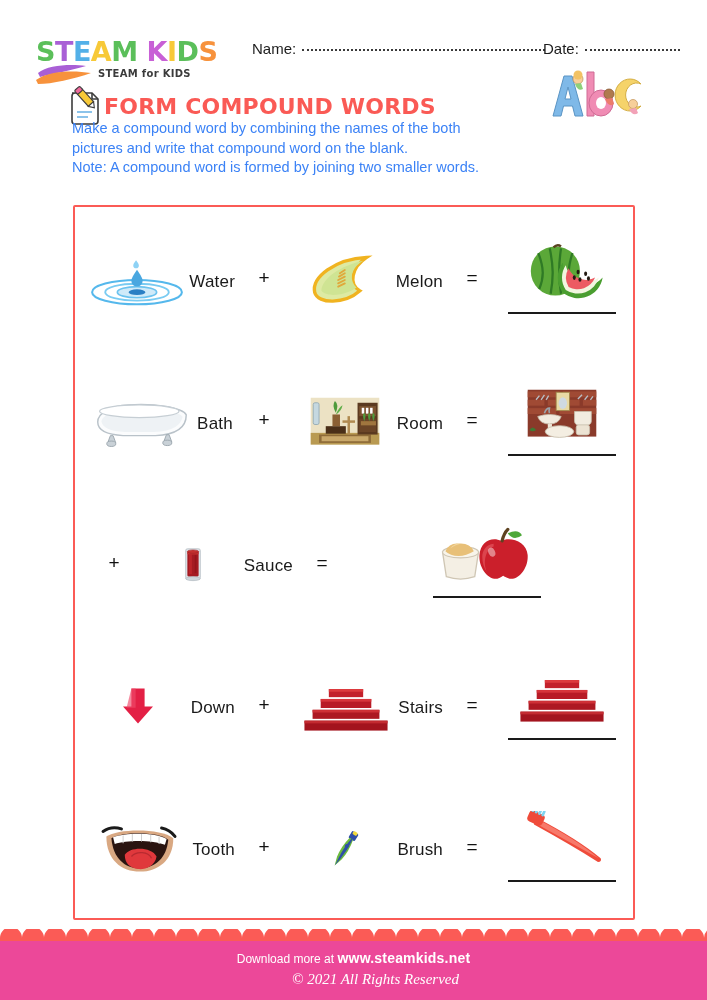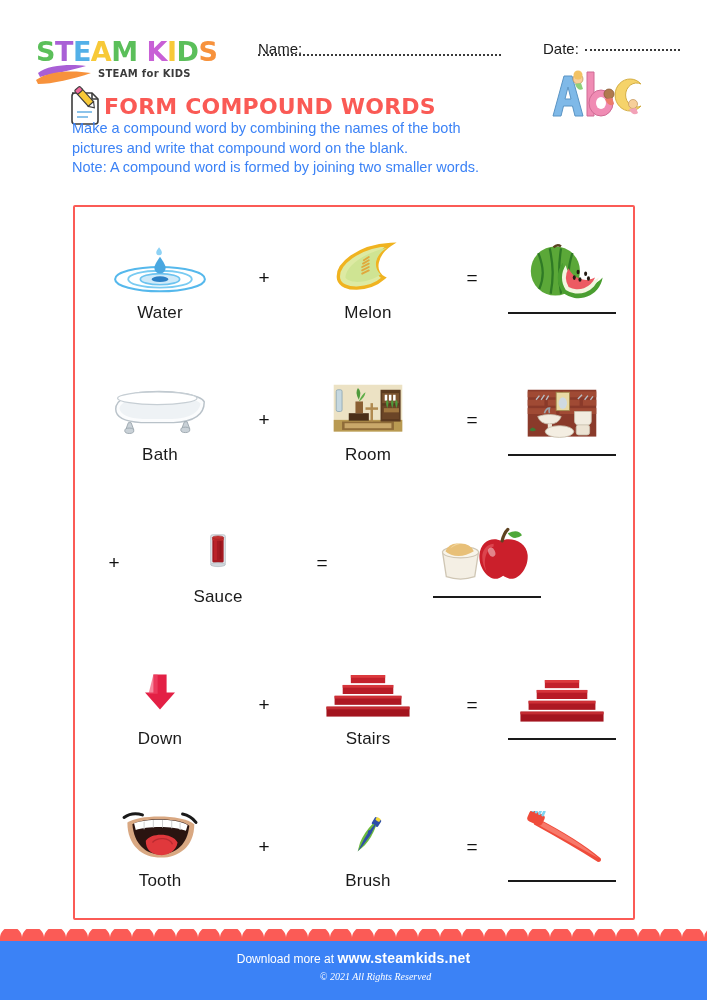--- a/index.html
+++ b/index.html
@@ -60,21 +60,21 @@
   }
 
   .field {
     position: absolute;
     display: flex;
     align-items: baseline;
     font-family: "Liberation Sans", sans-serif;
     font-size: 15px;
     color: #1c1c1c;
   }
-  .field-name { left: 252px; top: 14px; flex-direction: column; }
+  .field-name { left: 252px; top: 14px; }
   .field-date { left: 543px; top: 14px; }
 
   .field-label { white-space: nowrap; }
 
   .field-rule {
     display: inline-block;
     margin-left: 6px;
     border-bottom: 2px dotted #3a3a3a;
     height: 1px;
     position: relative;
@@ -144,21 +144,21 @@
   .ex-row {
     flex: 1 1 0;
     display: flex;
     align-items: center;
     padding: 0 10px;
   }
 
   .cell-pic {
     width: 150px;
     display: flex;
-    flex-direction: column;
+    flex-direction: row;
     align-items: center;
     justify-content: center;
   }
   .cell-op {
     width: 58px;
     text-align: center;
     font-family: "Liberation Sans", sans-serif;
     font-size: 19px;
     color: #111;
     font-weight: 500;
@@ -195,21 +195,21 @@
     height: 1px;
   }
 
   
   .footer {
     position: absolute;
     left: 0;
     bottom: 0;
     width: 707px;
     height: 62px;
-    background: #3b82f6;
+    background: #ec4899;
   }
   .footer-scallop {
     position: absolute;
     top: -9px;
     left: 0;
     width: 707px;
     height: 12px;
   }
   .footer-line1 {
     position: absolute;
@@ -226,21 +226,21 @@
     letter-spacing: 0.2px;
   }
   .footer-line2 {
     position: absolute;
     top: 33px;
     width: 100%;
     text-align: center;
     color: #ffffff;
     font-family: "Liberation Serif", serif;
     font-style: italic;
-    font-size: 10px;
+    font-size: 15px;
     padding-left: 44px;
   }
 </style>
 </head>
 <body>
 
 <div class="header">
 
   <div class="logo-block">
     <div class="logo-word" id="logo-word"><span style="color: rgb(91, 191, 90);">S</span><span style="color: rgb(169, 95, 214);">T</span><span style="color: rgb(83, 176, 232);">E</span><span style="color: rgb(247, 201, 56);">A</span><span style="color: rgb(91, 191, 90);">M</span><span style="color: rgb(255, 255, 255);">&nbsp;</span><span style="color: rgb(200, 96, 214);">K</span><span style="color: rgb(247, 201, 56);">I</span><span style="color: rgb(91, 191, 90);">D</span><span style="color: rgb(247, 146, 60);">S</span></div>

